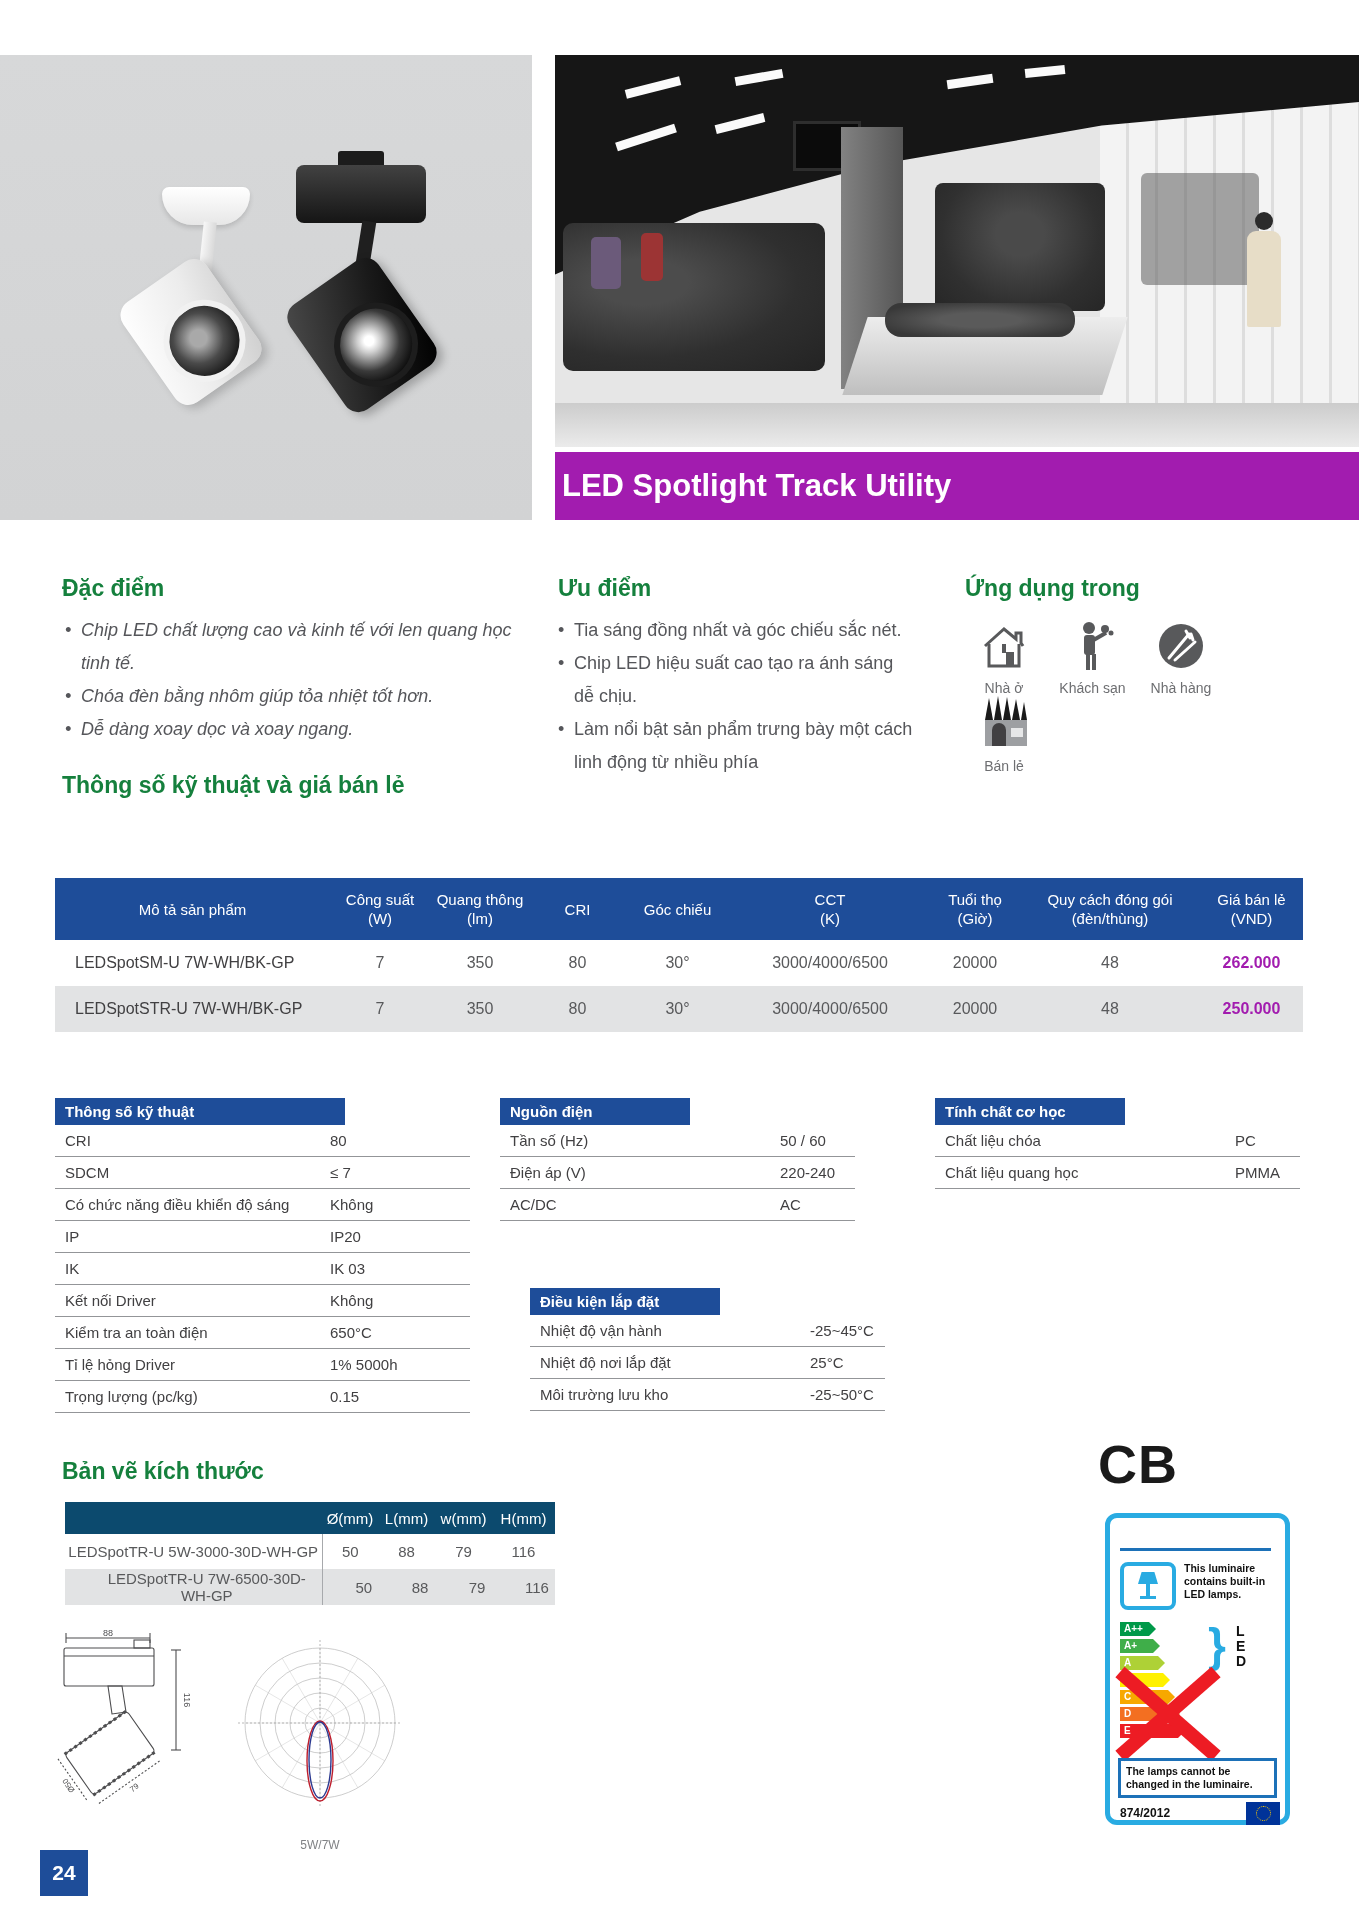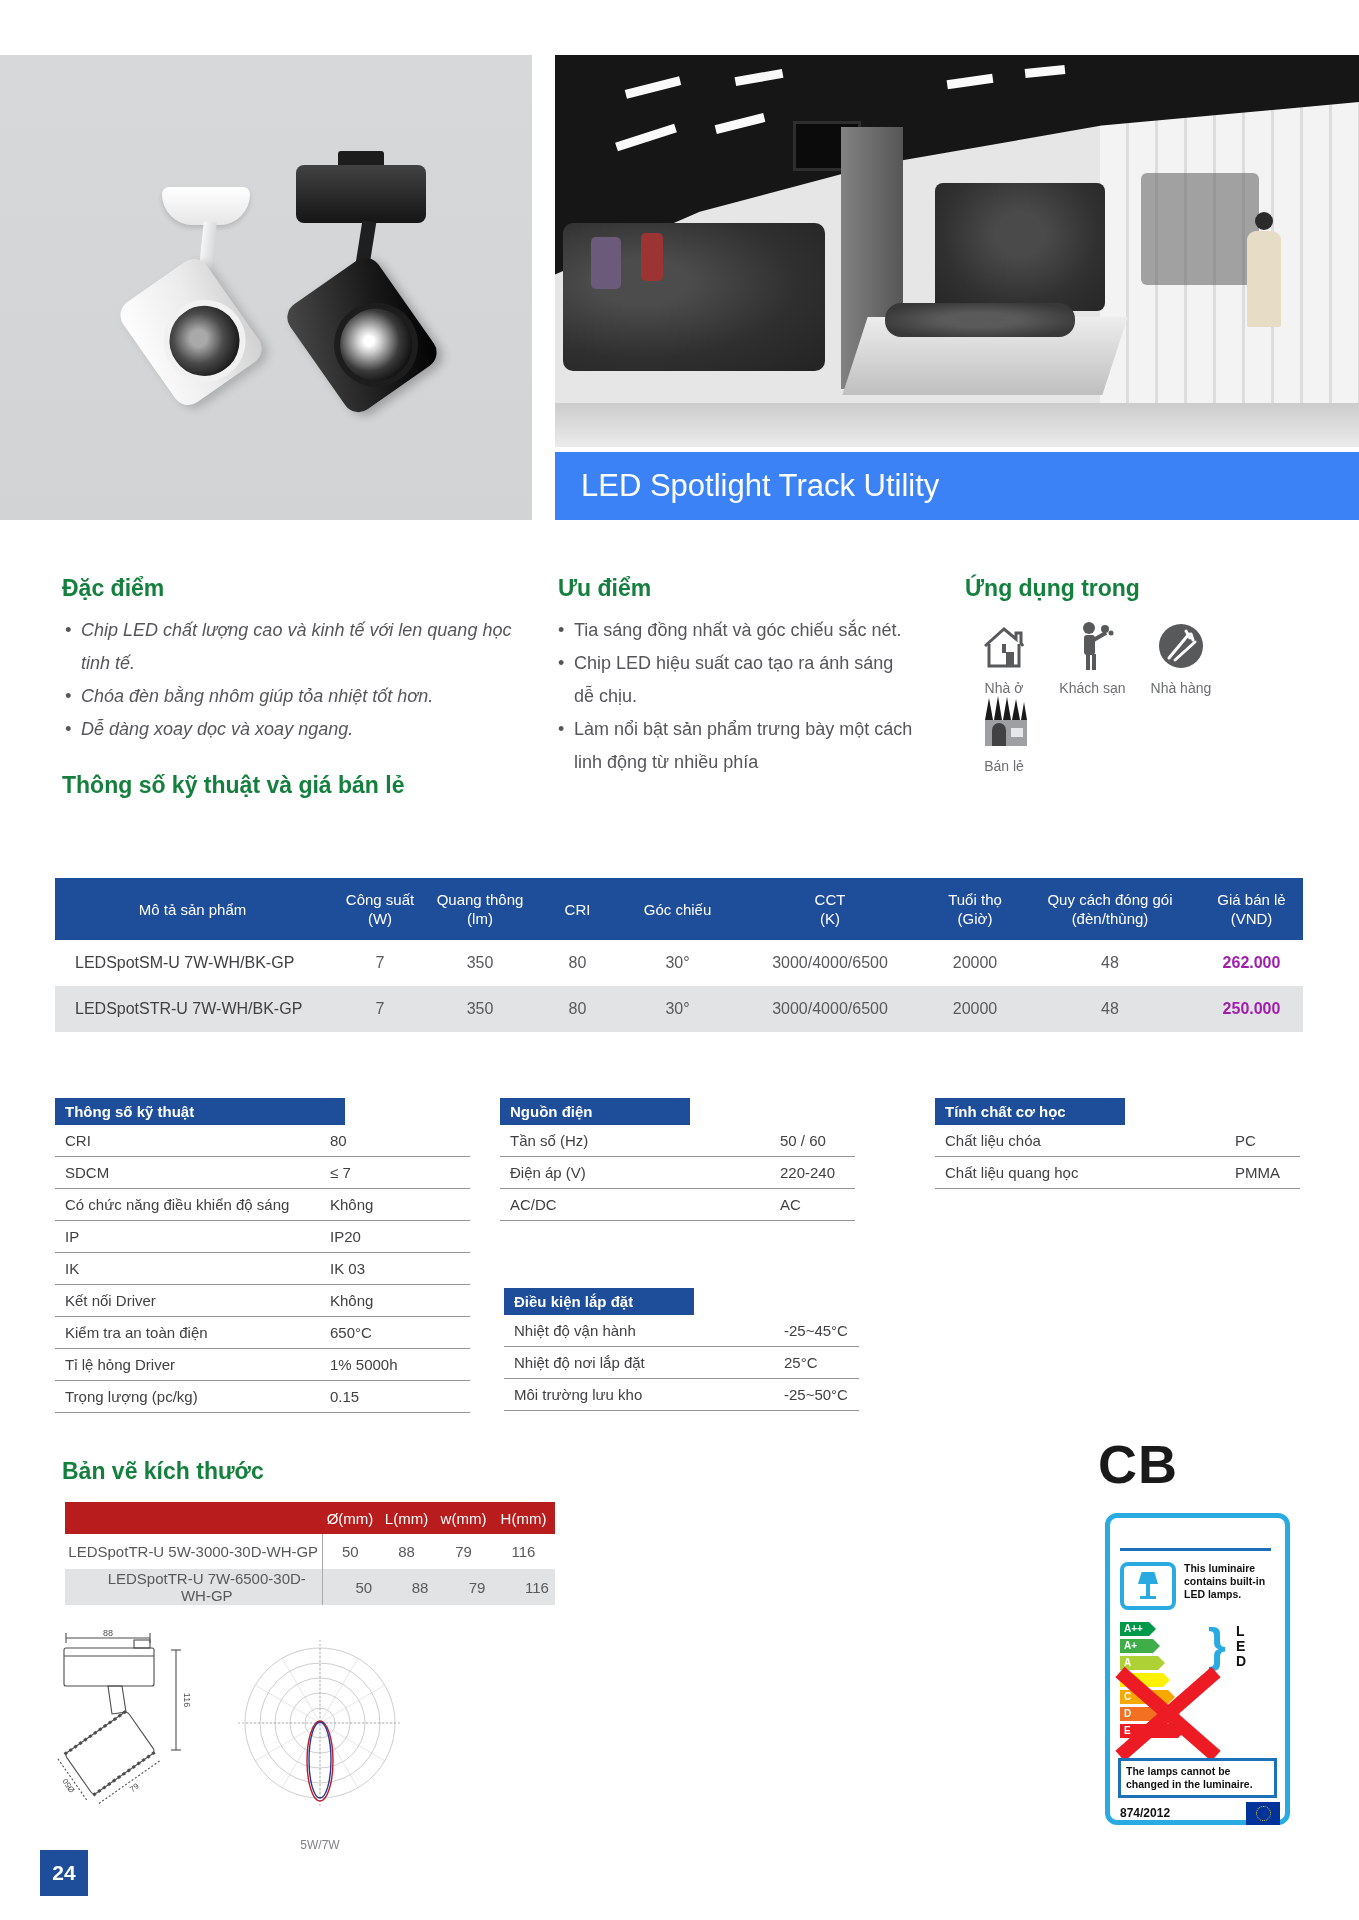--- a/index.html
+++ b/index.html
@@ -41,22 +41,22 @@
       background:radial-gradient(ellipse at 50% 40%,#4a4a4a 20%,#303030 65%,#262626);}
   .ph-table{left:300px;top:262px;width:260px;height:78px;background:linear-gradient(#ededed,#bfbfbf);transform:skewX(-18deg);}
   .ph-pile{left:330px;top:248px;width:190px;height:34px;border-radius:16px;
       background:radial-gradient(ellipse,#5a5a5a 30%,#383838 80%);}
   .ph-person{left:692px;top:176px;width:34px;height:96px;border-radius:9px 9px 2px 2px;background:#e7ddc7;}
   .ph-head{left:700px;top:157px;width:18px;height:18px;border-radius:50%;background:#2b2b2b;}
   .ph-rack-right{left:586px;top:118px;width:118px;height:112px;background:#5c5c5c;opacity:.55;border-radius:6px;}
   .ph-floor{left:0;bottom:0;width:100%;height:44px;background:linear-gradient(#cccccc,#ebebeb);}
 
   
-  .banner{left:555px;top:452px;width:804px;height:68px;background:#3b82f6;color:#fff;
-          font-size:31px;font-weight:normal;line-height:68px;padding-left:26px;box-sizing:border-box;}
+  .banner{left:555px;top:452px;width:804px;height:68px;background:#a21caf;color:#fff;
+          font-size:31px;font-weight:bold;line-height:68px;padding-left:7px;box-sizing:border-box;}
 
   
   .h1{color:#15803d;font-size:23px;font-weight:bold;}
   .blist{font-size:18px;color:#55565a;line-height:33px;}
   .blist .bi{position:relative;padding-left:16px;}
   .blist .bi::before{content:"•";position:absolute;left:0;top:0;color:#55565a;}
 
   .apps{left:965px;top:618px;width:345px;}
   .app{display:inline-block;width:78px;margin-right:6px;text-align:center;vertical-align:top;}
   .app .ic{height:54px;display:flex;align-items:flex-end;justify-content:center;}
@@ -76,21 +76,21 @@
   .mini{position:absolute;}
   .mini-bar{background:#1e4d99;color:#fff;font-size:15px;font-weight:bold;height:27px;
       line-height:27px;padding-left:10px;box-sizing:border-box;}
   .mini-row{position:relative;height:31px;border-bottom:1px solid #939598;
       font-size:15px;color:#414042;display:flex;align-items:center;}
   .mini-row .lbl{padding-left:10px;}
   .mini-row .val{position:absolute;left:var(--valx);}
 
   
   .dim-wrap{left:65px;top:1502px;width:490px;}
-  .dim-wrap th{background:#b91c1c;color:#fff;font-size:15px;font-weight:normal;height:30px;text-align:center;margin-top:42px;}
+  .dim-wrap th{background:#0c4a6e;color:#fff;font-size:15px;font-weight:normal;height:30px;text-align:center;margin-top:42px;}
   .dim-wrap td{height:33px;font-size:15px;color:#58595b;text-align:center;vertical-align:middle;}
   .dim-wrap tr.alt td{background:#e2e3e4;padding-left:28px;}
   .dim-wrap tbody td:nth-child(2){border-left:1px solid #a7a9ac;}
 
   
   .polar-cap{left:230px;top:1838px;width:180px;text-align:center;font-size:12px;color:#808285;}
 
   
   .cb{left:1098px;top:1437px;font-size:54px;font-weight:bold;color:#1a1a1a;letter-spacing:1px;line-height:1;}
   .elabel{left:1105px;top:1513px;width:185px;height:312px;border:5px solid #29abe2;border-radius:12px;
@@ -351,21 +351,21 @@
     <div class="mini-row">
         <span class="lbl">Điện áp (V)</span>
         <span class="val">220-240</span>
       </div>
     <div class="mini-row">
         <span class="lbl">AC/DC</span>
         <span class="val">AC</span>
       </div>
   </div>
 
-  <div class="mini" style="left:504px;top:1288px;width:355px;--valx:280px;">
+  <div class="mini" style="left:530px;top:1288px;width:355px;--valx:280px;">
     <div class="mini-bar" style="width:190px;">Điều kiện lắp đặt</div>
     <div class="mini-row">
         <span class="lbl">Nhiệt độ vận hành</span>
         <span class="val">-25~45°C</span>
       </div>
     <div class="mini-row">
         <span class="lbl">Nhiệt độ nơi lắp đặt</span>
         <span class="val">25°C</span>
       </div>
     <div class="mini-row">

